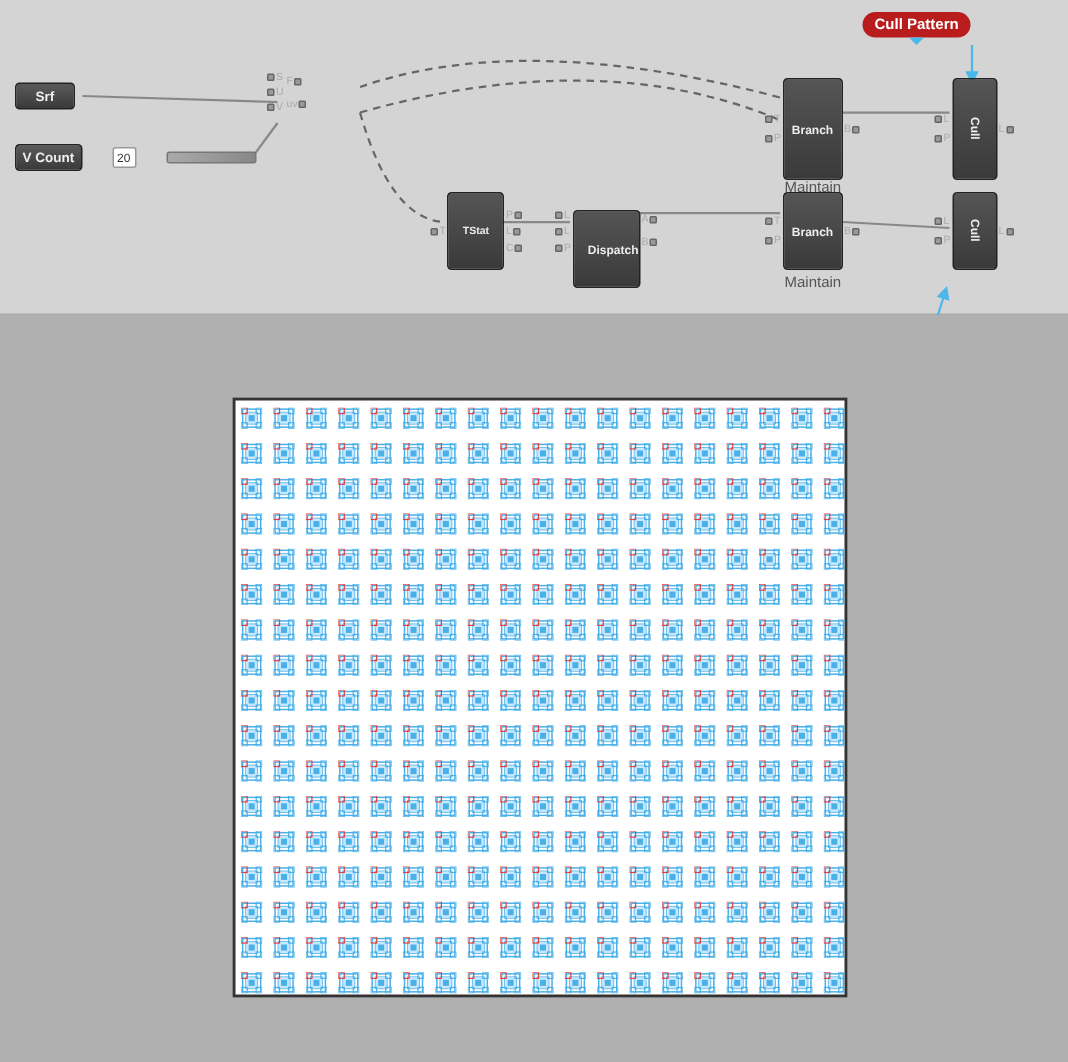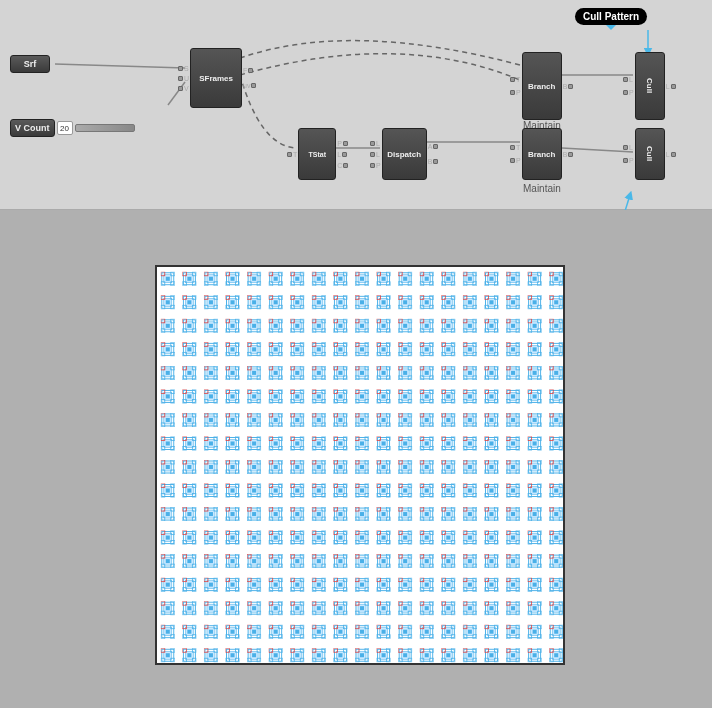--- a/index.html
+++ b/index.html
@@ -54,21 +54,21 @@
       color: #eee;
       font-size: 9px;
       font-weight: bold;
       display: flex; align-items: center; justify-content: center;
     }
 
     .node-vcount {
       position: absolute;
       top: 96px; left: 10px;
       height: 18px;
-      display: flex; align-items: center; gap: 2px; margin-top: 23px;
+      display: flex; align-items: center; gap: 20px;
     }
 
     .node-vcount-label {
       background: linear-gradient(to bottom, #5a5a5a, #3a3a3a);
       border: 1px solid #222;
       border-radius: 3px;
       color: #eee;
       font-size: 9px;
       font-weight: bold;
       padding: 2px 4px;
@@ -193,21 +193,21 @@
       position: absolute;
       top: 0; left: 0;
       width: 712px;
       height: 210px;
       pointer-events: none;
     }
 
     
     .callout {
       position: absolute;
-      background: #000000;
+      background: #b91c1c;
       border-radius: 10px;
       color: white;
       font-size: 10px;
       font-weight: bold;
       padding: 3px 8px;
       white-space: nowrap;
     }
 
     .callout::after {
       content: '';
@@ -306,23 +306,20 @@
       <div style="display:flex; align-items:center; gap:1px;">
         <div class="port-dot"></div>
         <span style="color:#aaa;font-size:7px;">U</span>
       </div>
       <div style="display:flex; align-items:center; gap:1px;">
         <div class="port-dot"></div>
         <span style="color:#aaa;font-size:7px;">V</span>
       </div>
     </div>
 
-    <div class="node-sframes" style="position:relative; top:0; left:0;">
-      <span>SFrames</span>
-    </div>
 
     <div style="display:flex; flex-direction:column; gap:8px; margin-left:1px;">
       <div style="display:flex; align-items:center; gap:1px;">
         <span style="color:#aaa;font-size:7px;">F</span>
         <div class="port-dot"></div>
       </div>
       <div style="display:flex; align-items:center; gap:1px;">
         <span style="color:#aaa;font-size:7px;">uv</span>
         <div class="port-dot"></div>
       </div>
@@ -410,21 +407,21 @@
       </div>
       <div style="display:flex; align-items:center; gap:1px;">
         <div class="port-dot"></div>
         <span style="color:#aaa;font-size:7px;">L</span>
       </div>
       <div style="display:flex; align-items:center; gap:1px;">
         <div class="port-dot"></div>
         <span style="color:#aaa;font-size:7px;">P</span>
       </div>
     </div>
-    <div class="node-dispatch" style="position:relative;top:0;left:0;">
+    <div class="node-dispatch" style="position:relative;top:12px;left:0;justify-content:flex-end;">
       <span>Dispatch</span>
     </div>
     <div style="display:flex; flex-direction:column; gap:8px; margin-left:1px;">
       <div style="display:flex; align-items:center; gap:1px;">
         <span style="color:#aaa;font-size:7px;">A</span>
         <div class="port-dot"></div>
       </div>
       <div style="display:flex; align-items:center; gap:1px;">
         <span style="color:#aaa;font-size:7px;">B</span>
         <div class="port-dot"></div>

